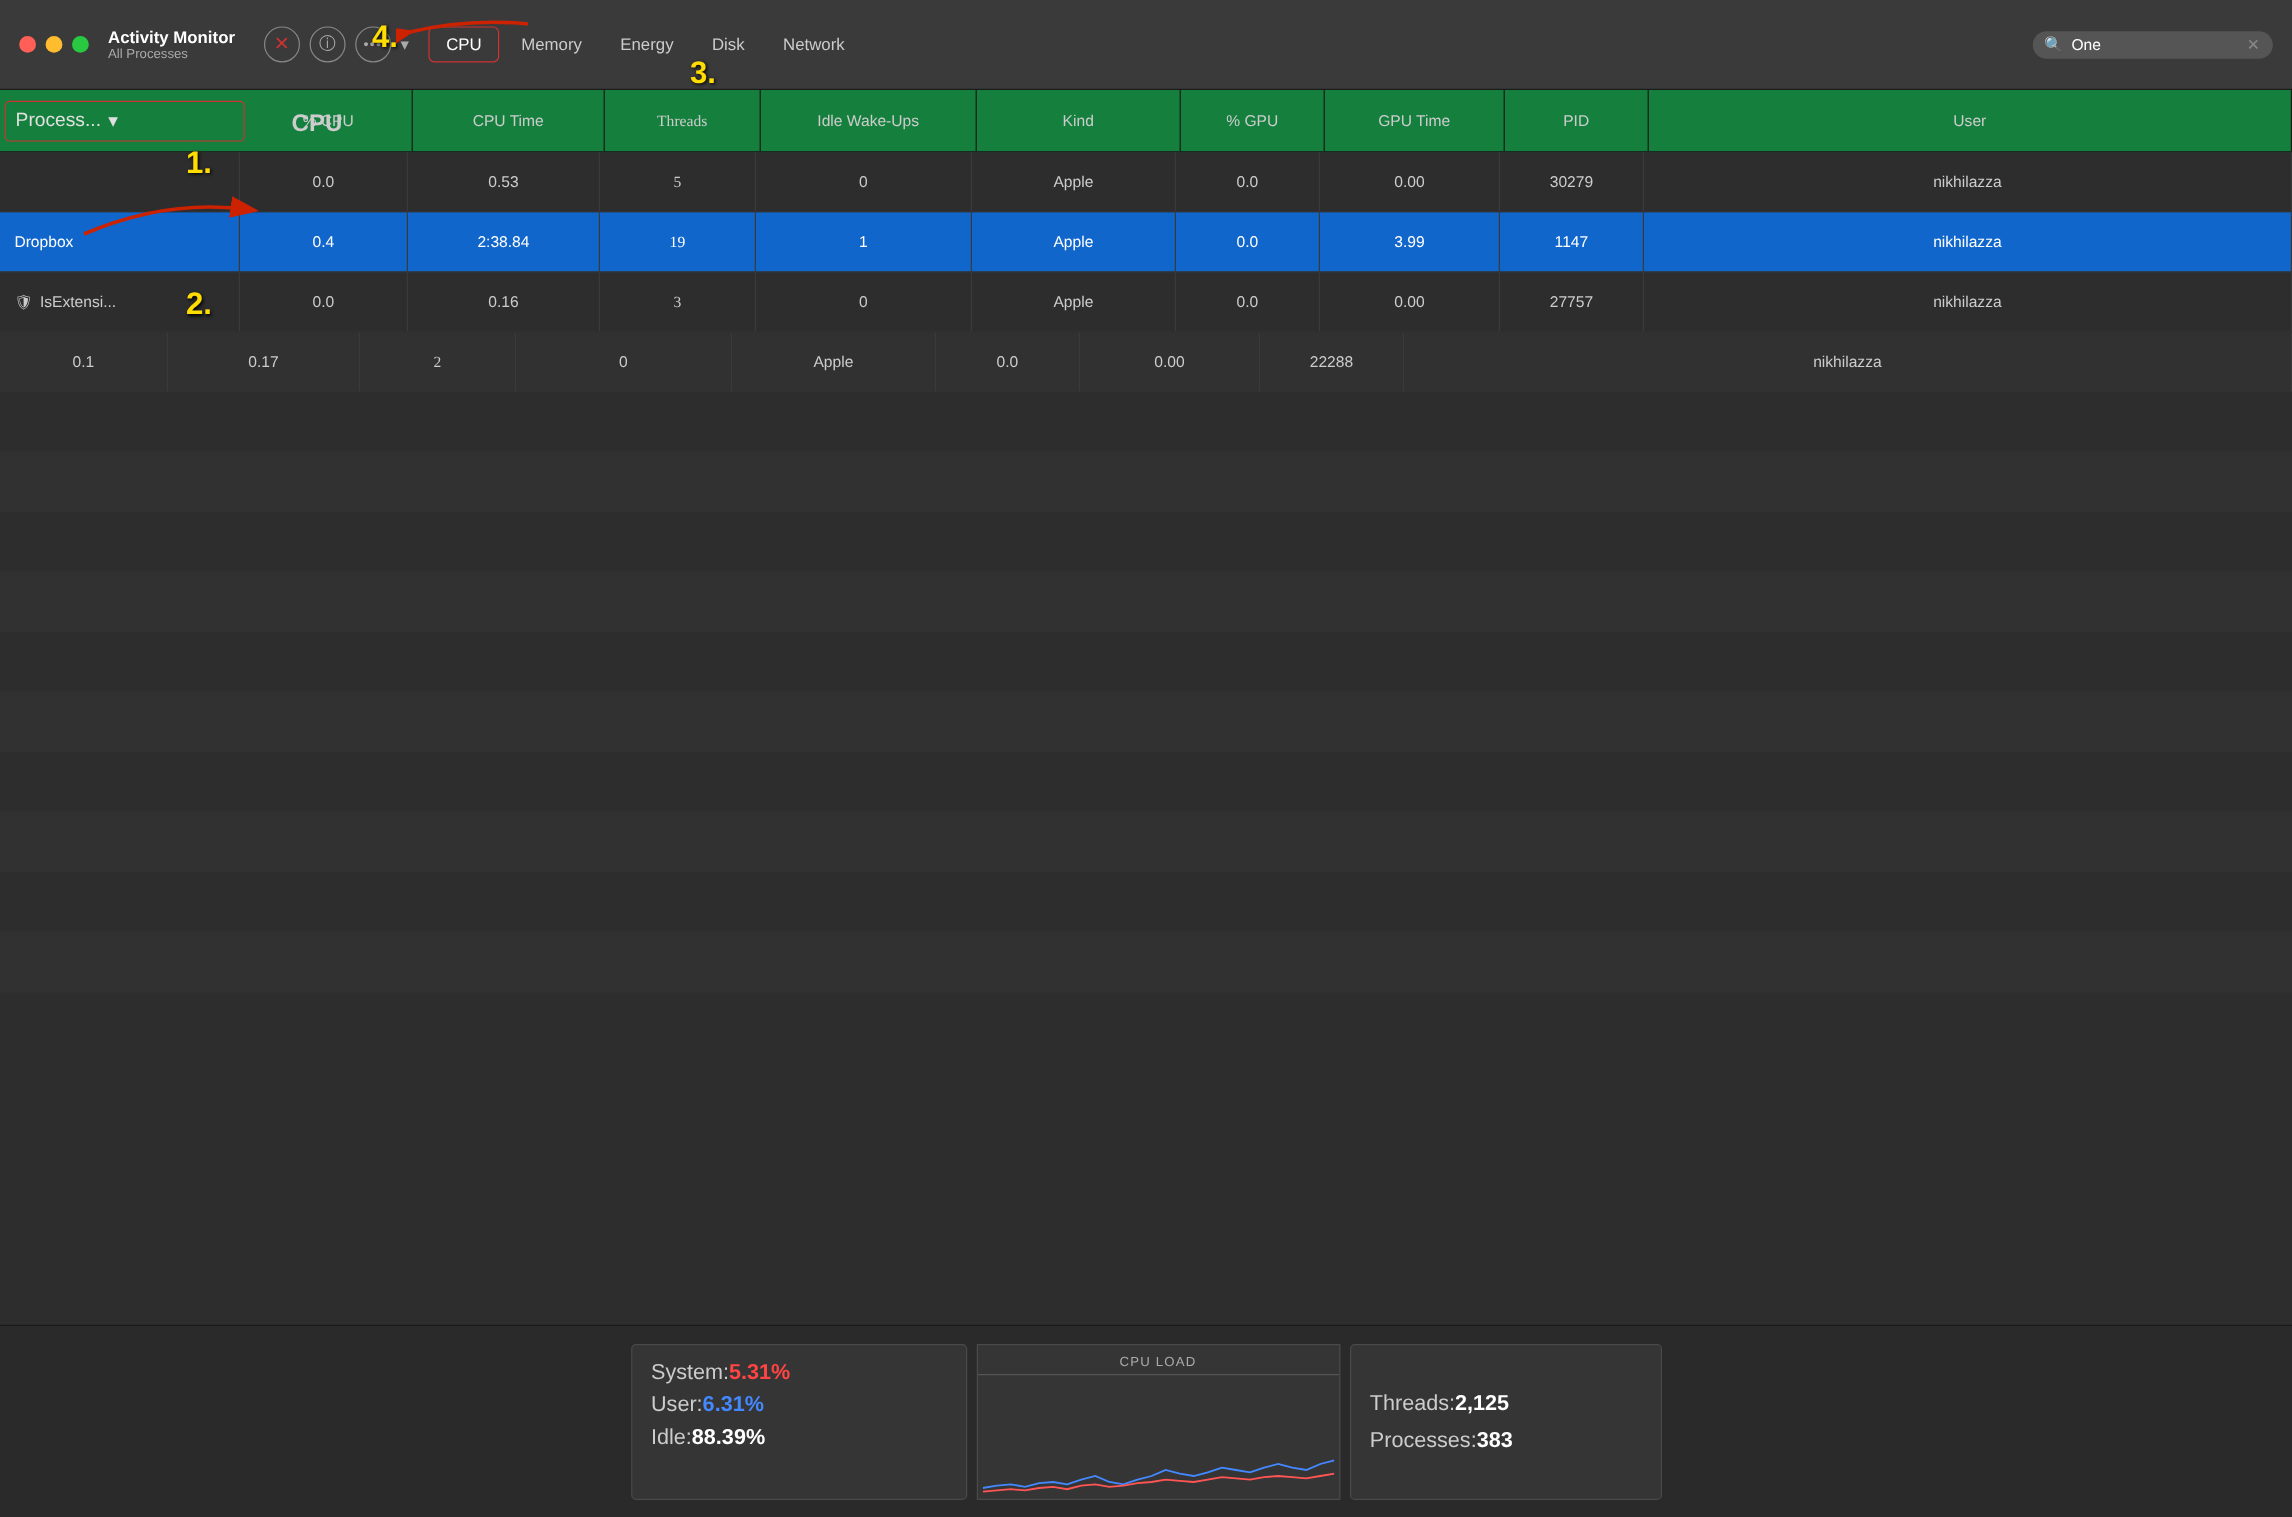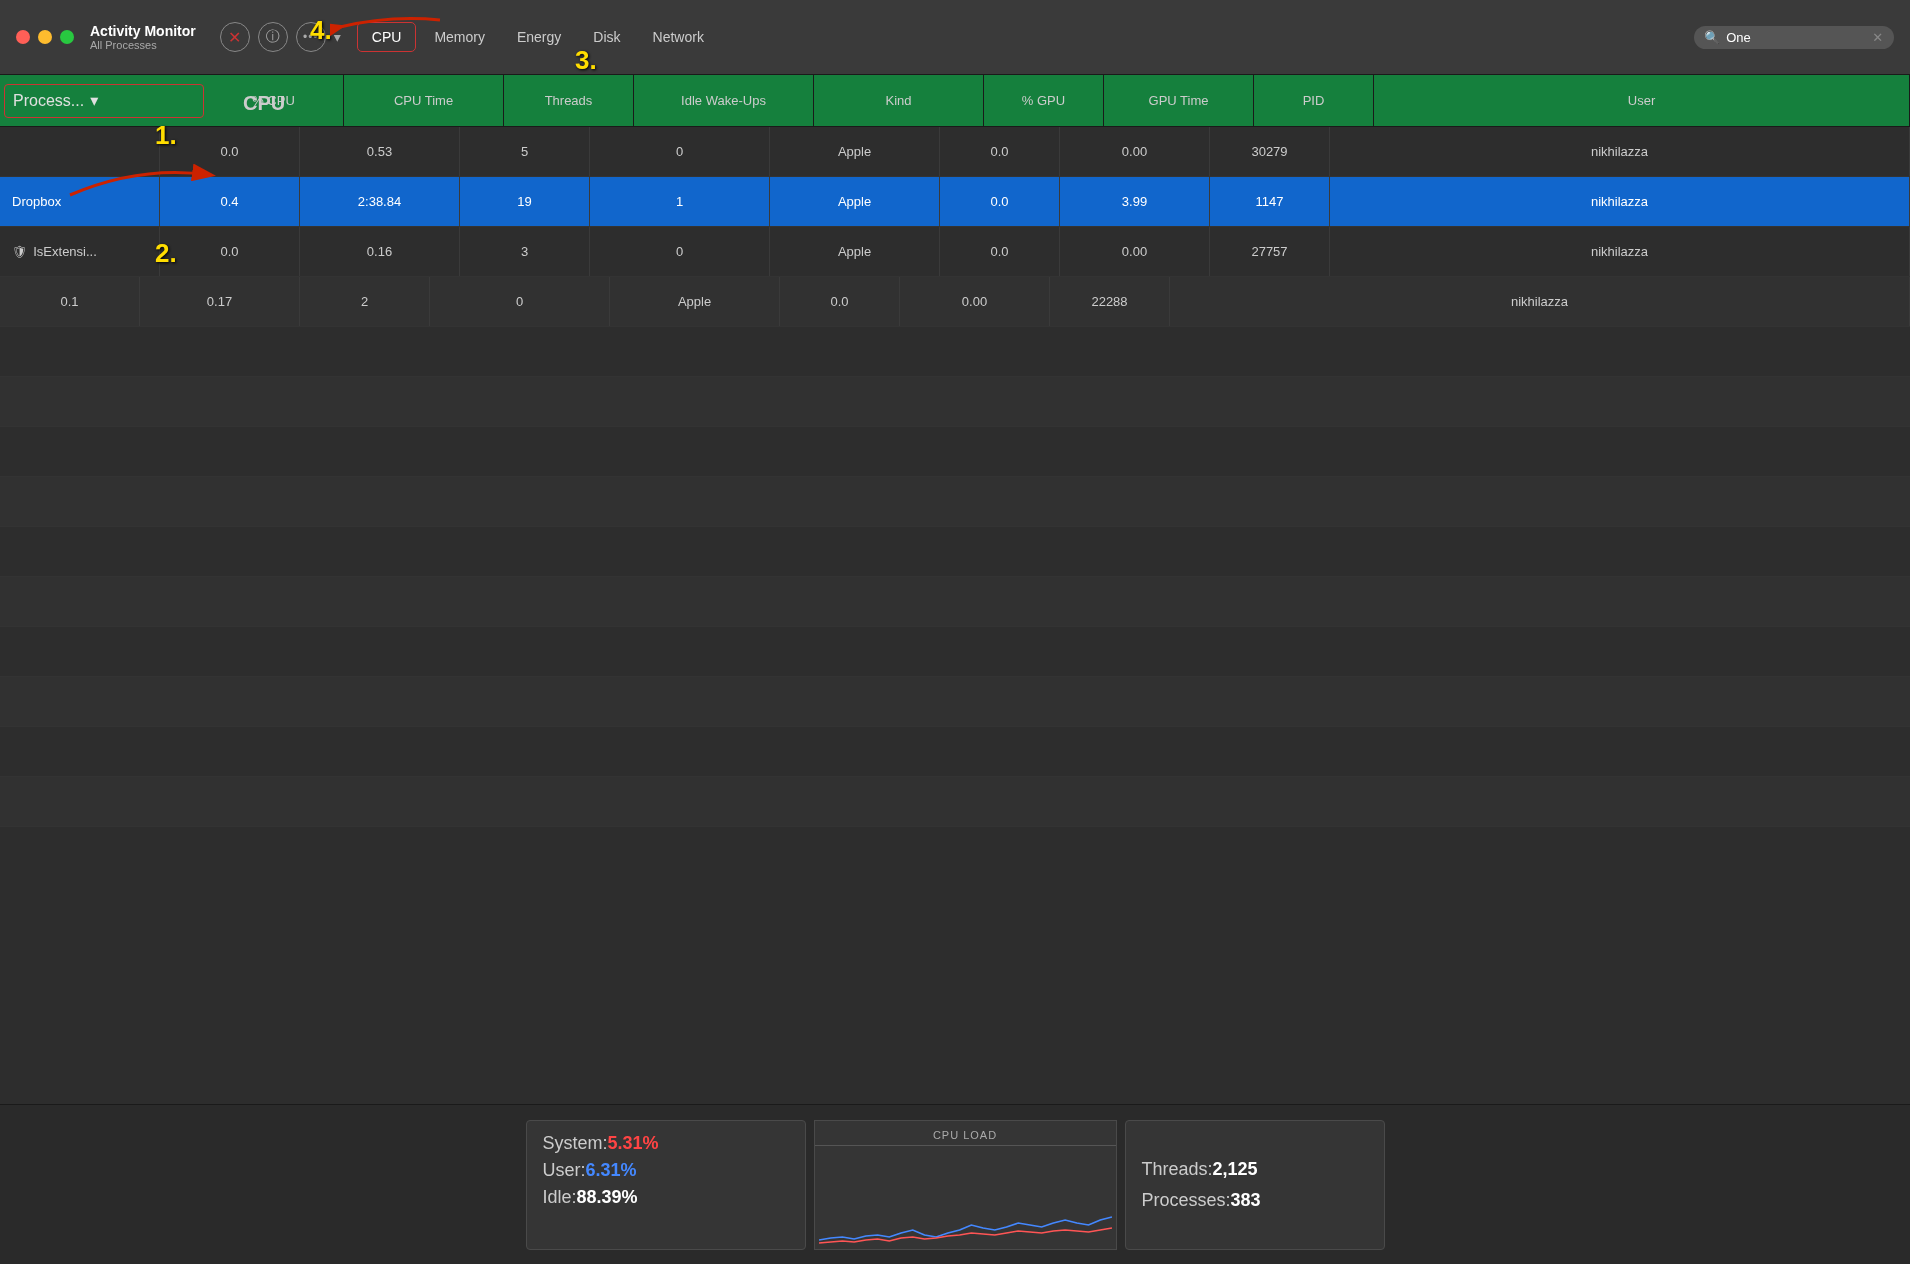--- a/index.html
+++ b/index.html
@@ -135,24 +135,24 @@
       align-items: center;
       justify-content: center;
       font-size: 13px;
       color: #cccccc;
       border-right: 1px solid #1a1a1a;
       height: 100%;
       cursor: pointer;
     }
 
     
-    .col-process { width: 160px; }
+    .col-process { width: 200px; }
     .col-cpu-pct { width: 140px; }
     .col-cpu-time { width: 160px; }
-    .col-threads { width: 130px; }
+    .col-threads { width: 130px; font-family: Liberation Serif, serif; }
     .col-idle { width: 180px; }
     .col-kind { width: 170px; }
     .col-gpu-pct { width: 120px; }
     .col-gpu-time { width: 150px; }
     .col-pid { width: 120px; }
     .col-user { flex: 1; }
 
     .col-header-process {
       display: flex;
       align-items: center;

